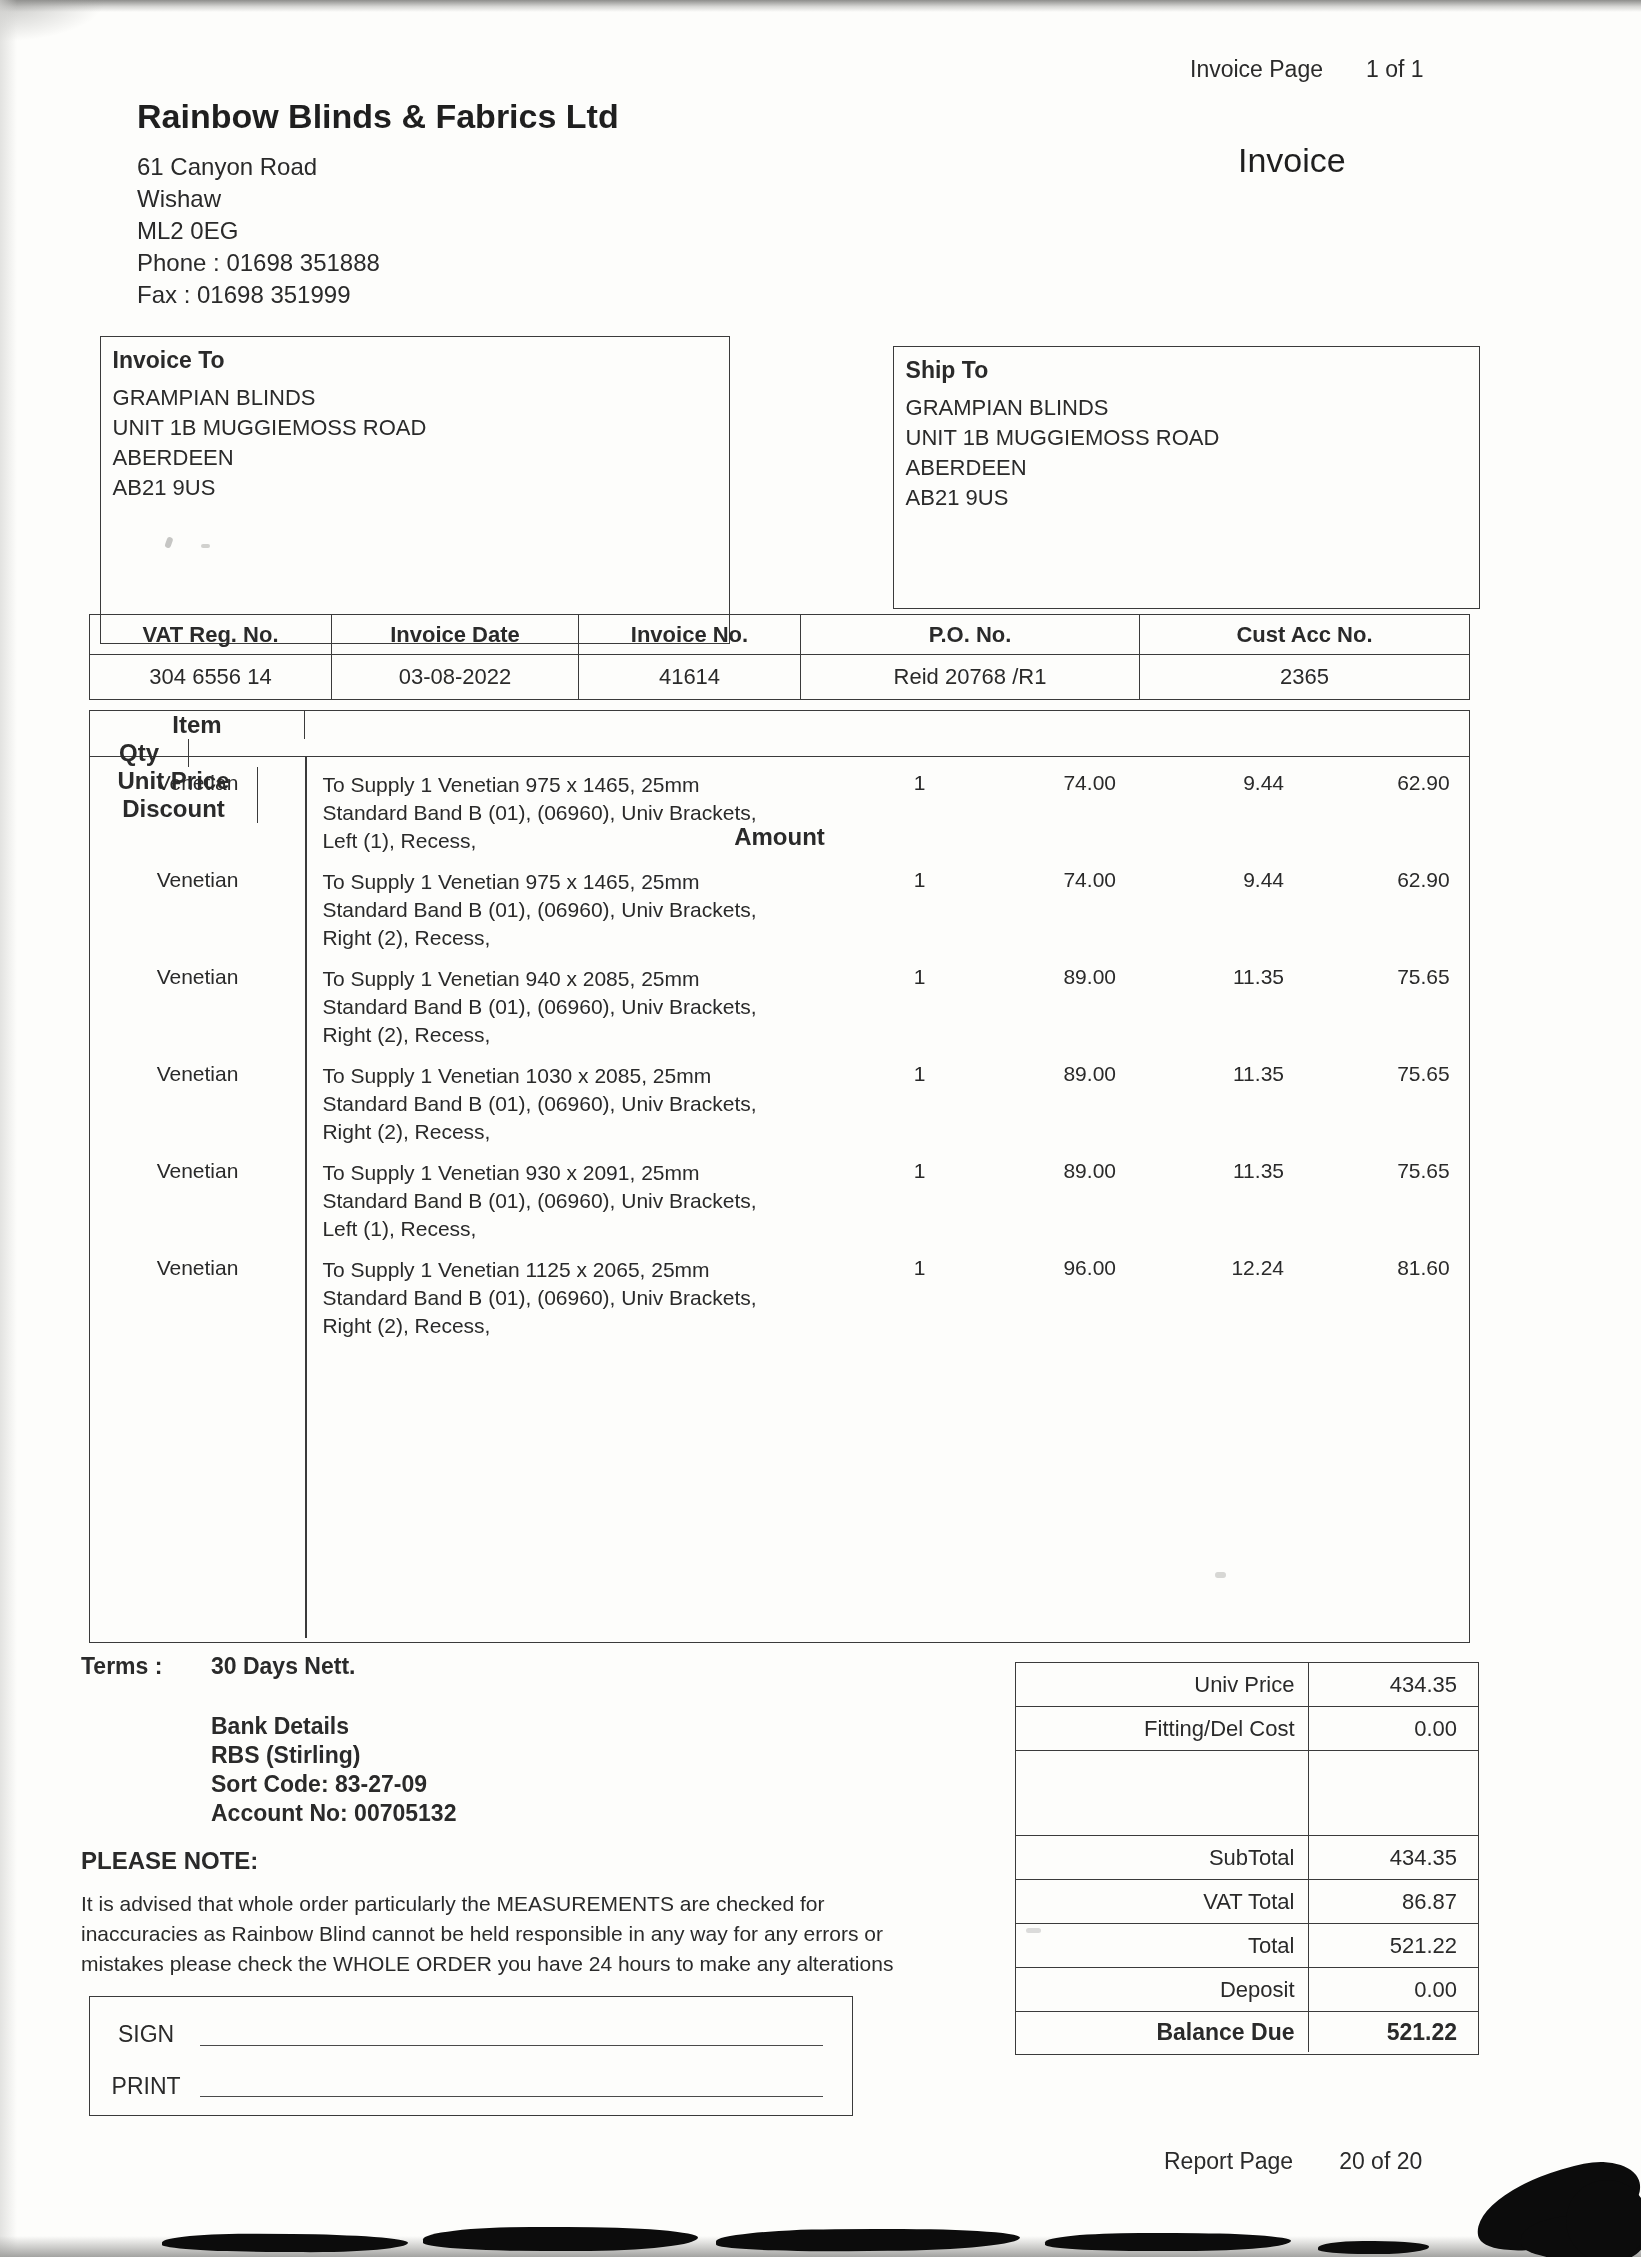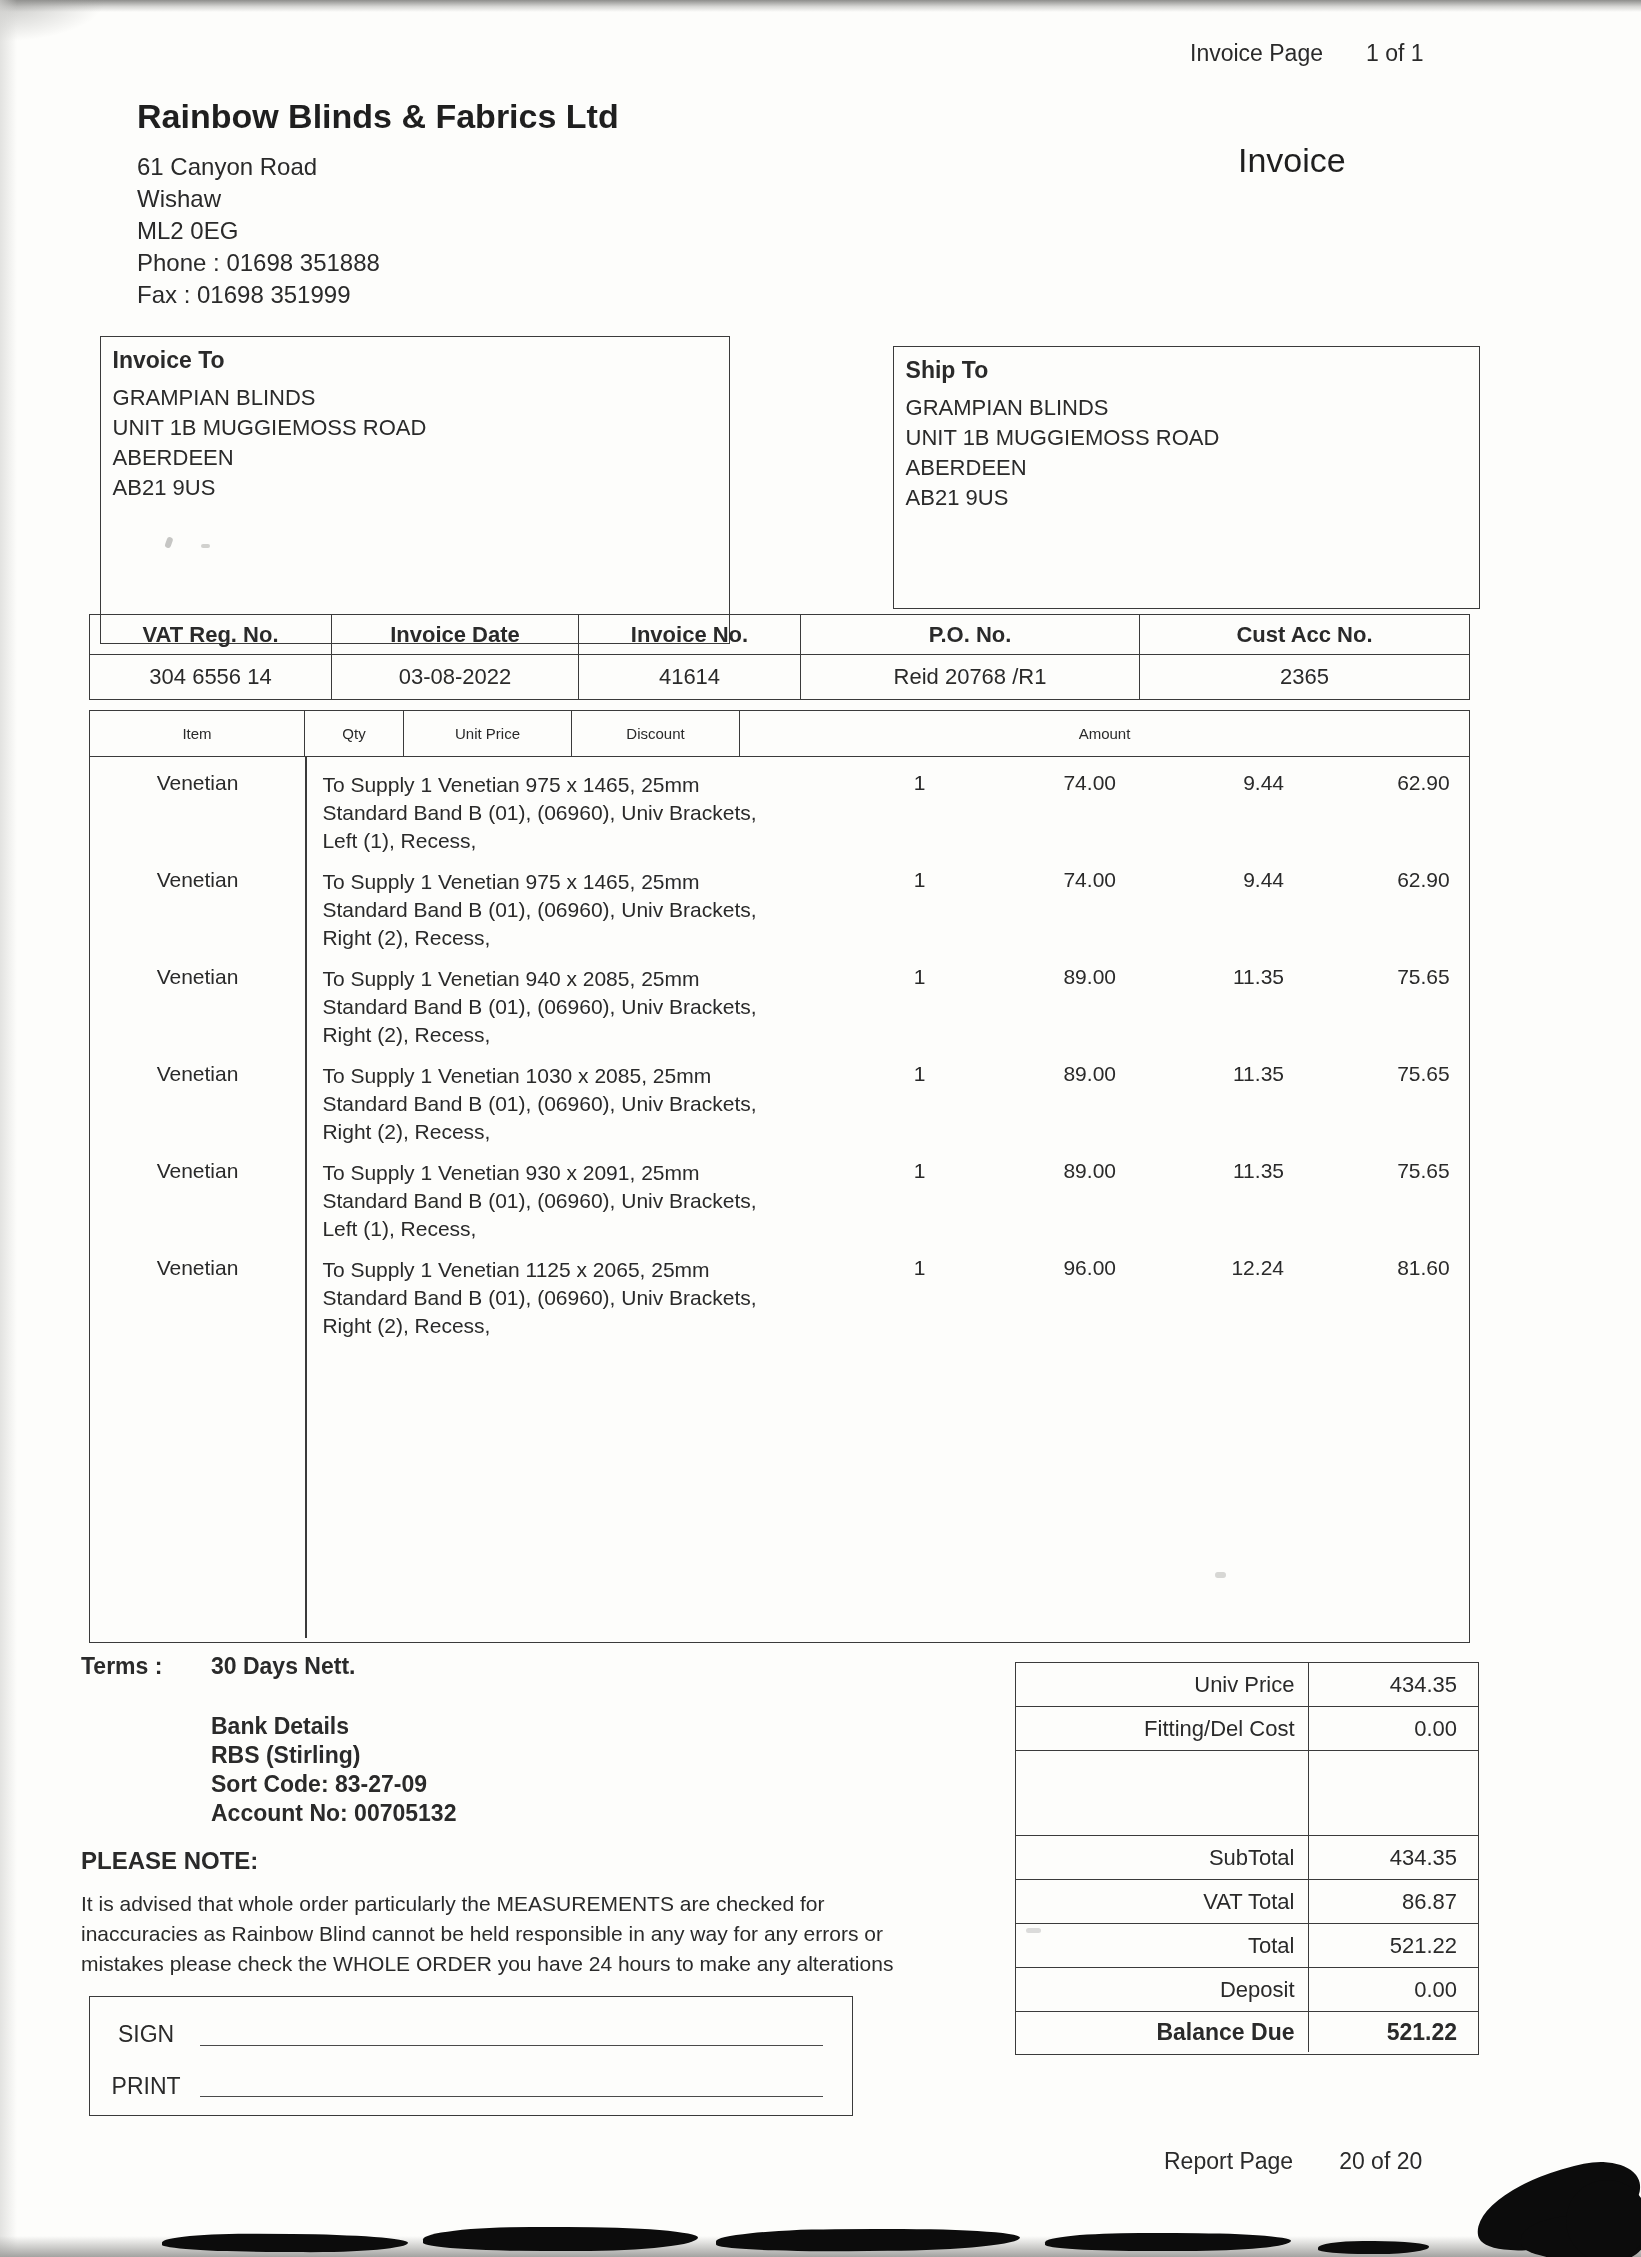--- a/index.html
+++ b/index.html
@@ -36,21 +36,21 @@
   .speck { position:absolute; background:#8f8f8d; border-radius:2.9px; }
   .sp1 { left:166px; top:537px; width:5.8px; height:10.6px; transform:rotate(20deg); opacity:.5; }
   .sp2 { left:201px; top:544px; width:8.7px; height:3.9px; opacity:.4; }
   .sp3 { left:1215px; top:1572px; width:10.6px; height:5.8px; opacity:.35; }
   .sp4 { left:1026px; top:1928px; width:14.5px; height:4.8px; opacity:.3; }
 
   
   .company { position:absolute; left:137px; top:97px; }
   .company-name { font-size:34px; font-weight:bold; color:#1f1f1f; margin-bottom:14.5px; }
   .company-line { font-size:24px; line-height:32px; }
-  .invoice-page-row { position:absolute; left:1190px; top:40px; font-size:23px; display:flex; gap:43px; }
+  .invoice-page-row { position:absolute; left:1190px; top:56px; font-size:23px; display:flex; gap:43px; }
   .invoice-title { position:absolute; left:1238px; top:141px; font-size:34px; font-weight:normal; color:#1f1f1f; }
 
   
   .address-box { position:absolute; border:1.9px solid #3b3b3b; padding:9.7px 11.6px; }
   .box-invoice-to { left:100px; top:336px; width:630px; height:308px; }
   .box-ship-to   { left:893px; top:346px; width:587px; height:263px; }
   .box-label { font-size:23px; font-weight:bold; margin-bottom:9.7px; }
   .box-line { font-size:22px; line-height:30px; }
 
   
@@ -59,21 +59,21 @@
   .info-head { border-bottom:1.9px solid #3b3b3b; }
   .info-cell { border-right:1.9px solid #3b3b3b; text-align:center; font-size:22px;
     display:flex; align-items:center; justify-content:center; }
   .info-head .info-cell { font-weight:bold; height:39px; }
   .info-vals .info-cell { height:44px; }
   .info-cell:last-child { border-right:none; }
   .iw1 { width:242px; } .iw2 { width:247px; } .iw3 { width:222px; } .iw4 { width:339px; } .iw5 { flex:1; }
 
   
   .items-table { position:absolute; left:89px; top:710px; width:1381px; height:933px; border:1.9px solid #3b3b3b; }
-  .items-header { display:flex; border-bottom:1.9px solid #3b3b3b; height:46px; font-weight:normal; font-size:15px; }
+  .items-header { display:flex; border-bottom:1.9px solid #3b3b3b; height:46px; font-weight:bold; font-size:24px;flex-direction:column; }
   .ih-cell { border-right:1.9px solid #3b3b3b; display:flex; align-items:center; justify-content:center; }
   .ih-cell:last-child { border-right:none; }
   .cw1 { width:215px; } .cw2 { width:565px; } .cw3 { width:99px; } .cw4 { width:168px; } .cw5 { width:168px; } .cw6 { flex:1; }
   .items-body { position:relative; height:881px; padding-top:13.5px; }
   .col-divider { position:absolute; left:215px; top:0; bottom:0; width:1.9px; background:#3b3b3b; }
   .item-row { display:flex; height:97px; align-items:flex-start; font-size:21px; }
   .c-item { width:215px; text-align:center; }
   .c-desc { width:565px; padding-left:17.4px; padding-right:33px; white-space:pre-line; line-height:28px; }
   .c-qty  { width:99px; text-align:center; }
   .c-unit { width:168px; text-align:right; padding-right:21px; }

